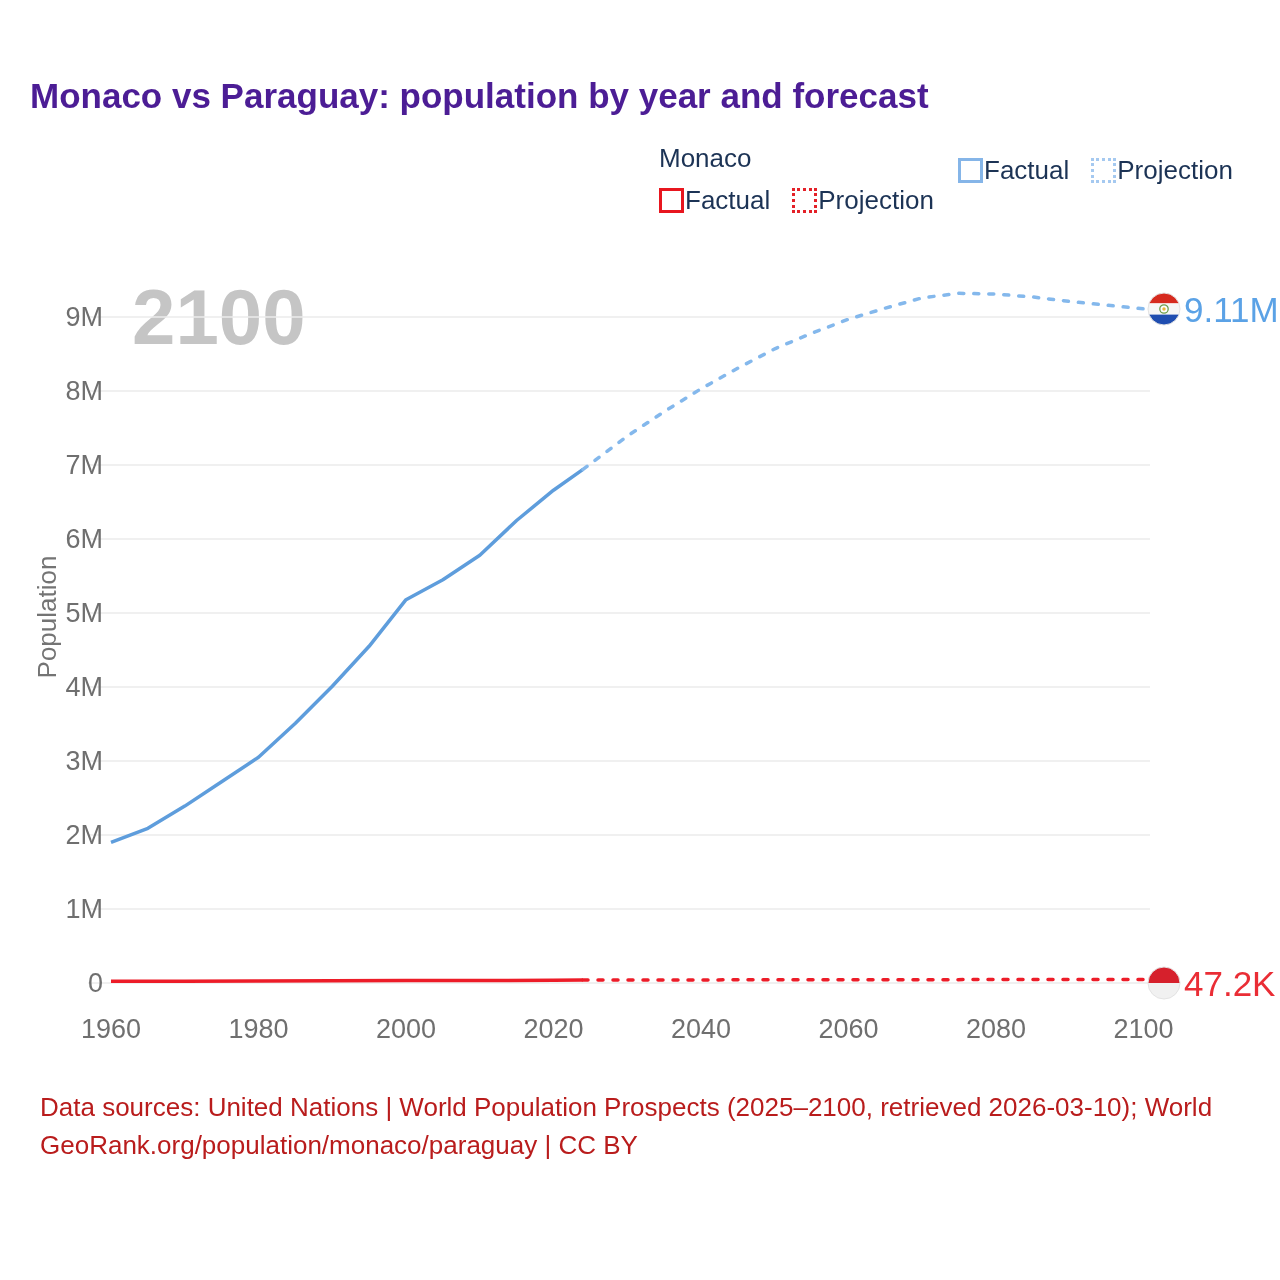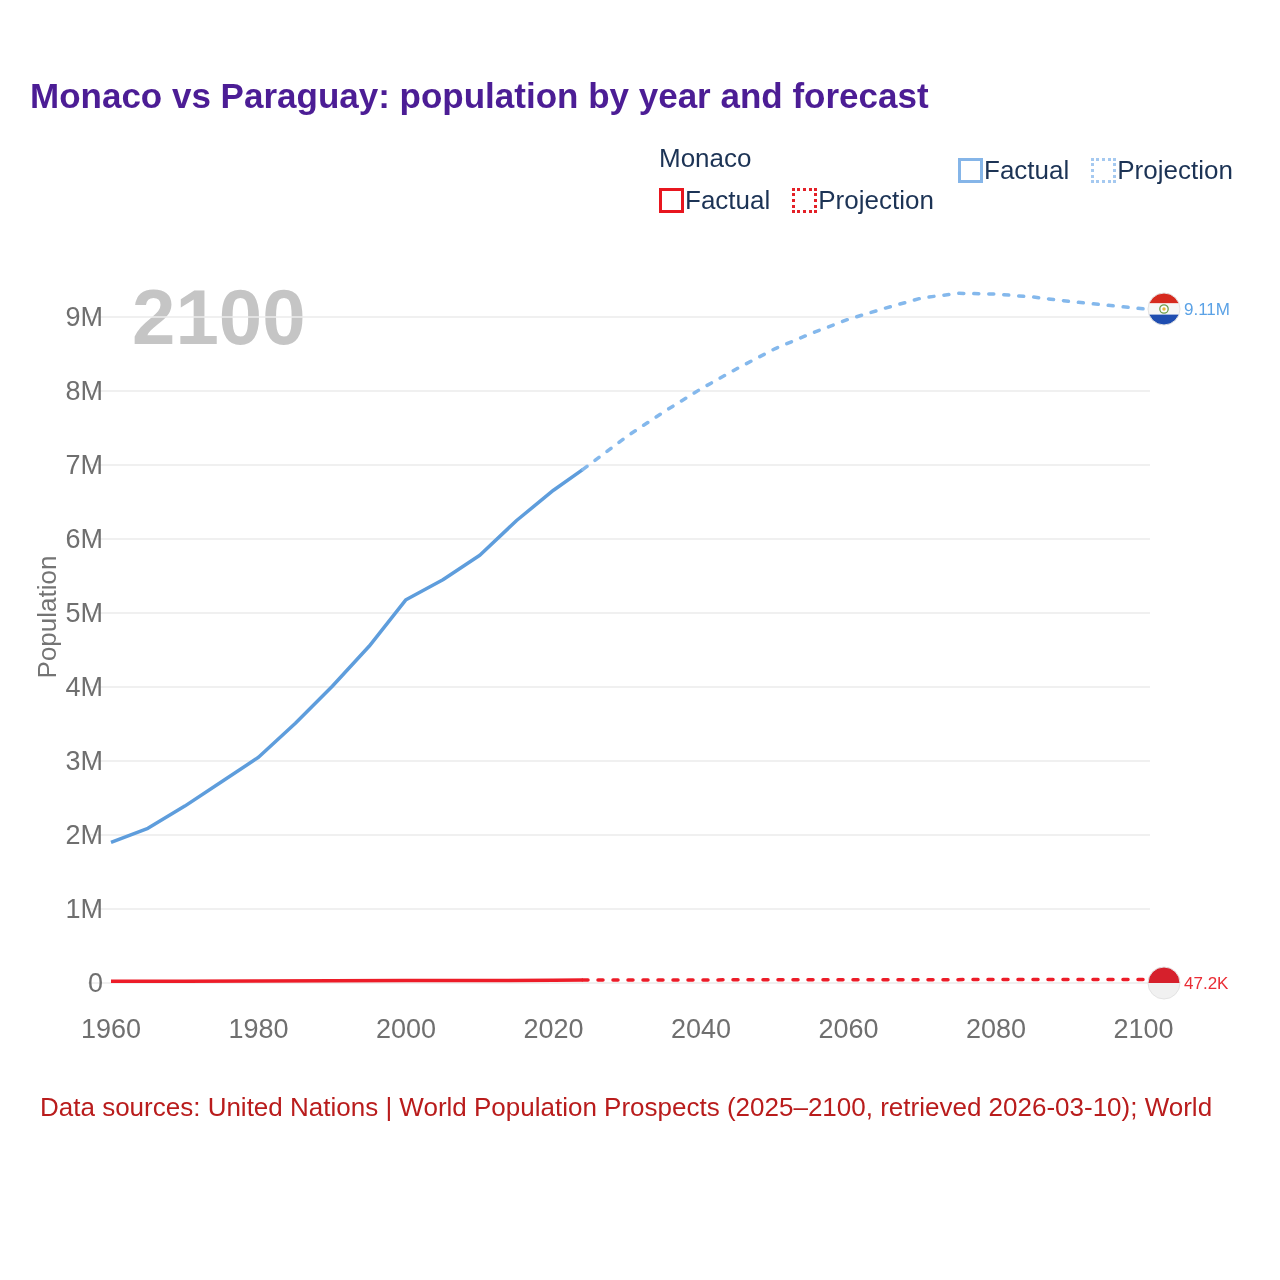--- a/index.html
+++ b/index.html
@@ -20,21 +20,21 @@
   .watermark{position:absolute;left:132px;top:278px;font-size:78px;font-weight:700;
              color:#c5c5c5;line-height:1;}
   .y-axis-title{position:absolute;left:47px;top:617px;transform:translate(-50%,-50%) rotate(-90deg);
                 font-size:26px;color:#747474;white-space:nowrap;}
   #plot{position:absolute;left:0;top:0;}
   #plot text{font-family:"Liberation Sans", sans-serif;}
   
   .marker{position:absolute;width:34px;height:34px;}
   .marker-paraguay{left:1147px;top:292px;}
   .marker-monaco{left:1147px;top:966px;}
-  .end-label{position:absolute;font-size:17px;line-height:28px;white-space:nowrap;}
+  .end-label{position:absolute;font-size:35px;line-height:28px;white-space:nowrap;}
   .el-paraguay{left:1184px;top:296px;}
   .el-monaco{left:1184px;top:970px;}
   
   .footer{position:absolute;left:40px;top:1089px;font-size:26px;line-height:37.5px;color:#b91c1c;}
 </style>
 </head>
 <body>
 
 <div class="page">
 
@@ -129,15 +129,16 @@
         <rect x="-17" y="-17" width="34" height="17" fill="#d6202c"></rect>
         <rect x="-17" y="0" width="34" height="17" fill="#f1f1f1"></rect>
       </g>
       <circle r="16" fill="none" stroke="#e3e3e3" stroke-width="1"></circle>
     </svg>
   </div>
   <div class="end-label el-monaco" style="color: rgb(234, 45, 53);">47.2K</div>
 
   <div class="footer">
     <div>Data sources: United Nations | World Population Prospects (2025–2100, retrieved 2026-03-10); World</div>
+    <div>GeoRank.org/population/monaco/paraguay | CC BY</div>
   </div>
 
 </div>
 
 </body></html>

